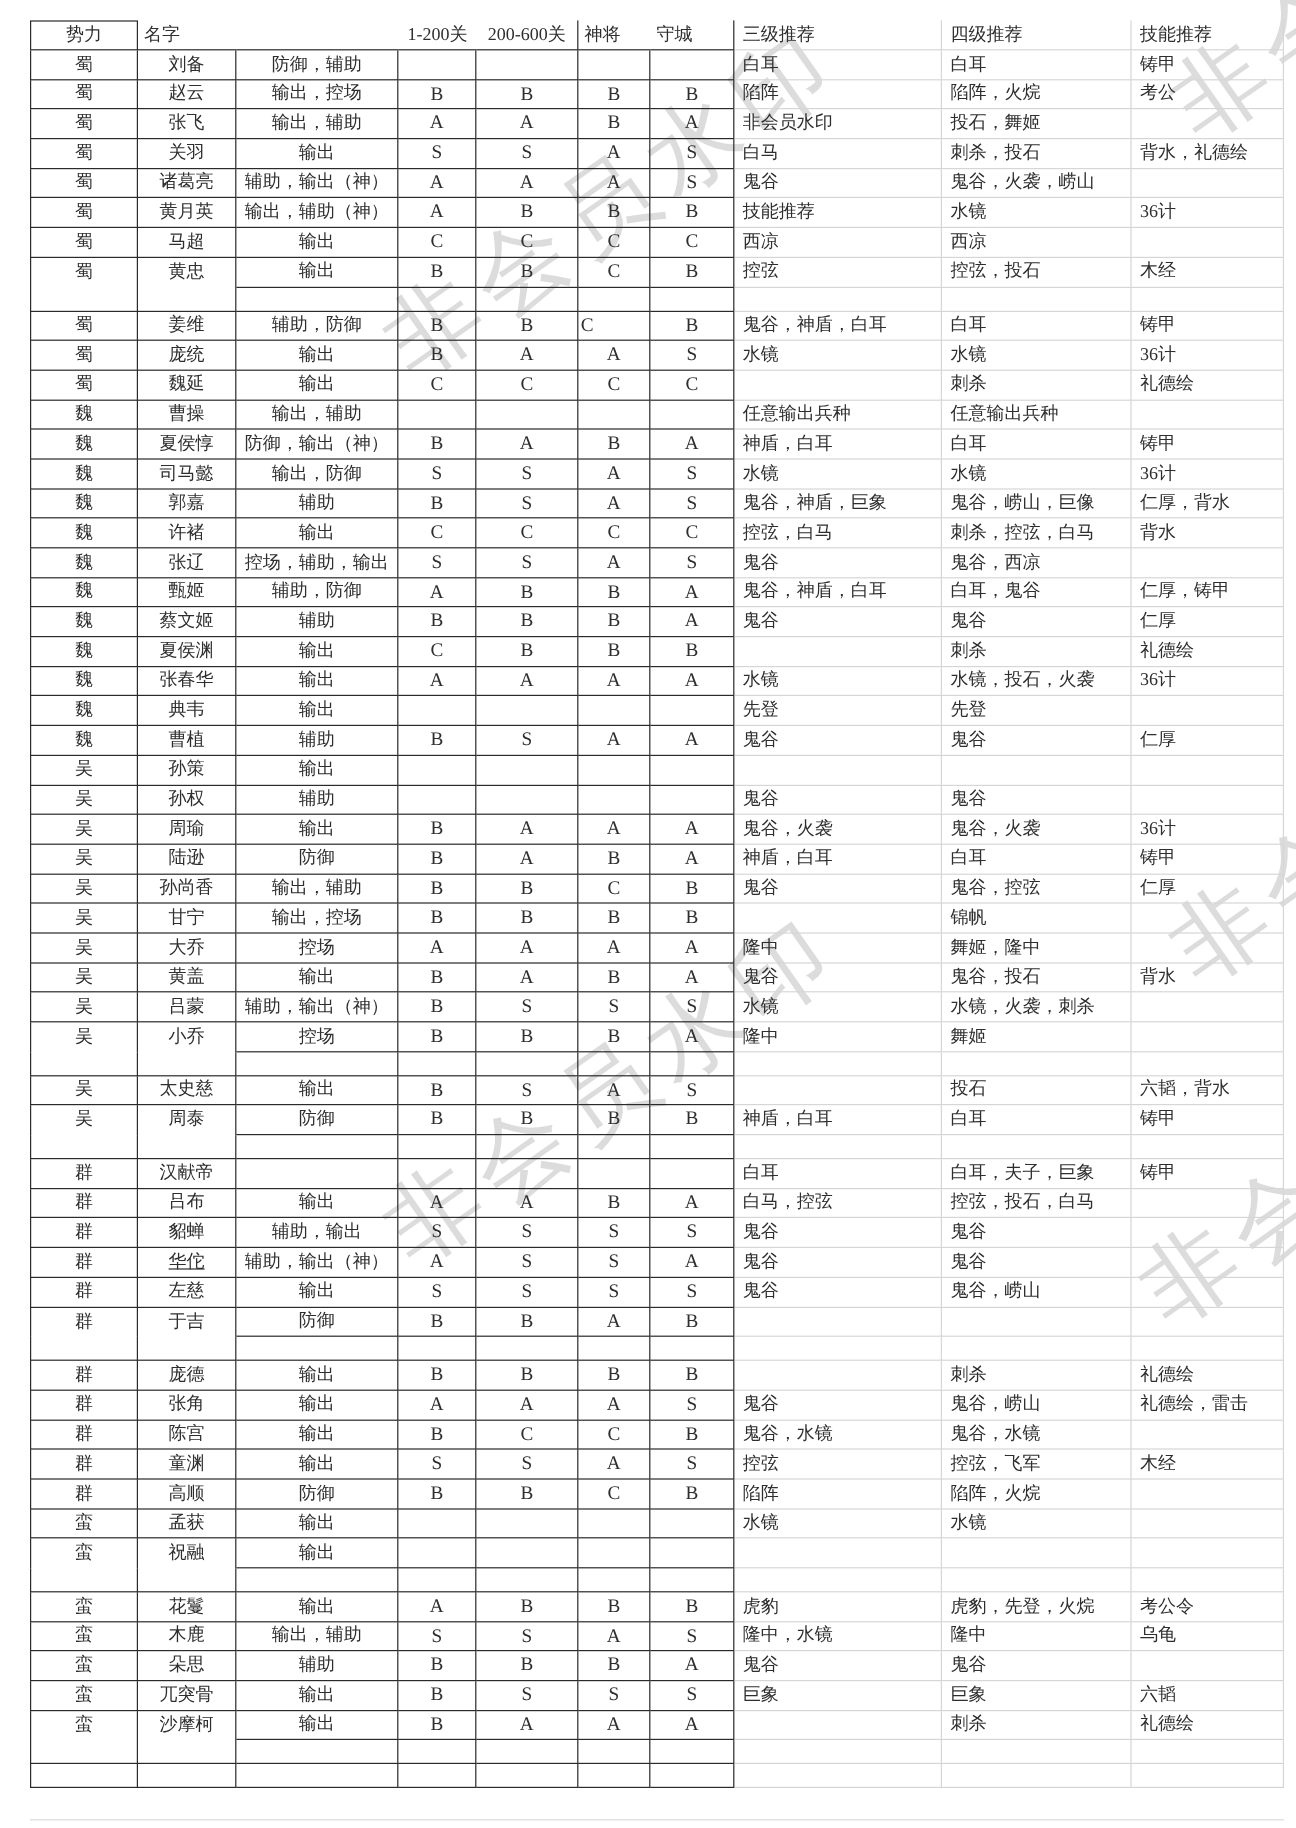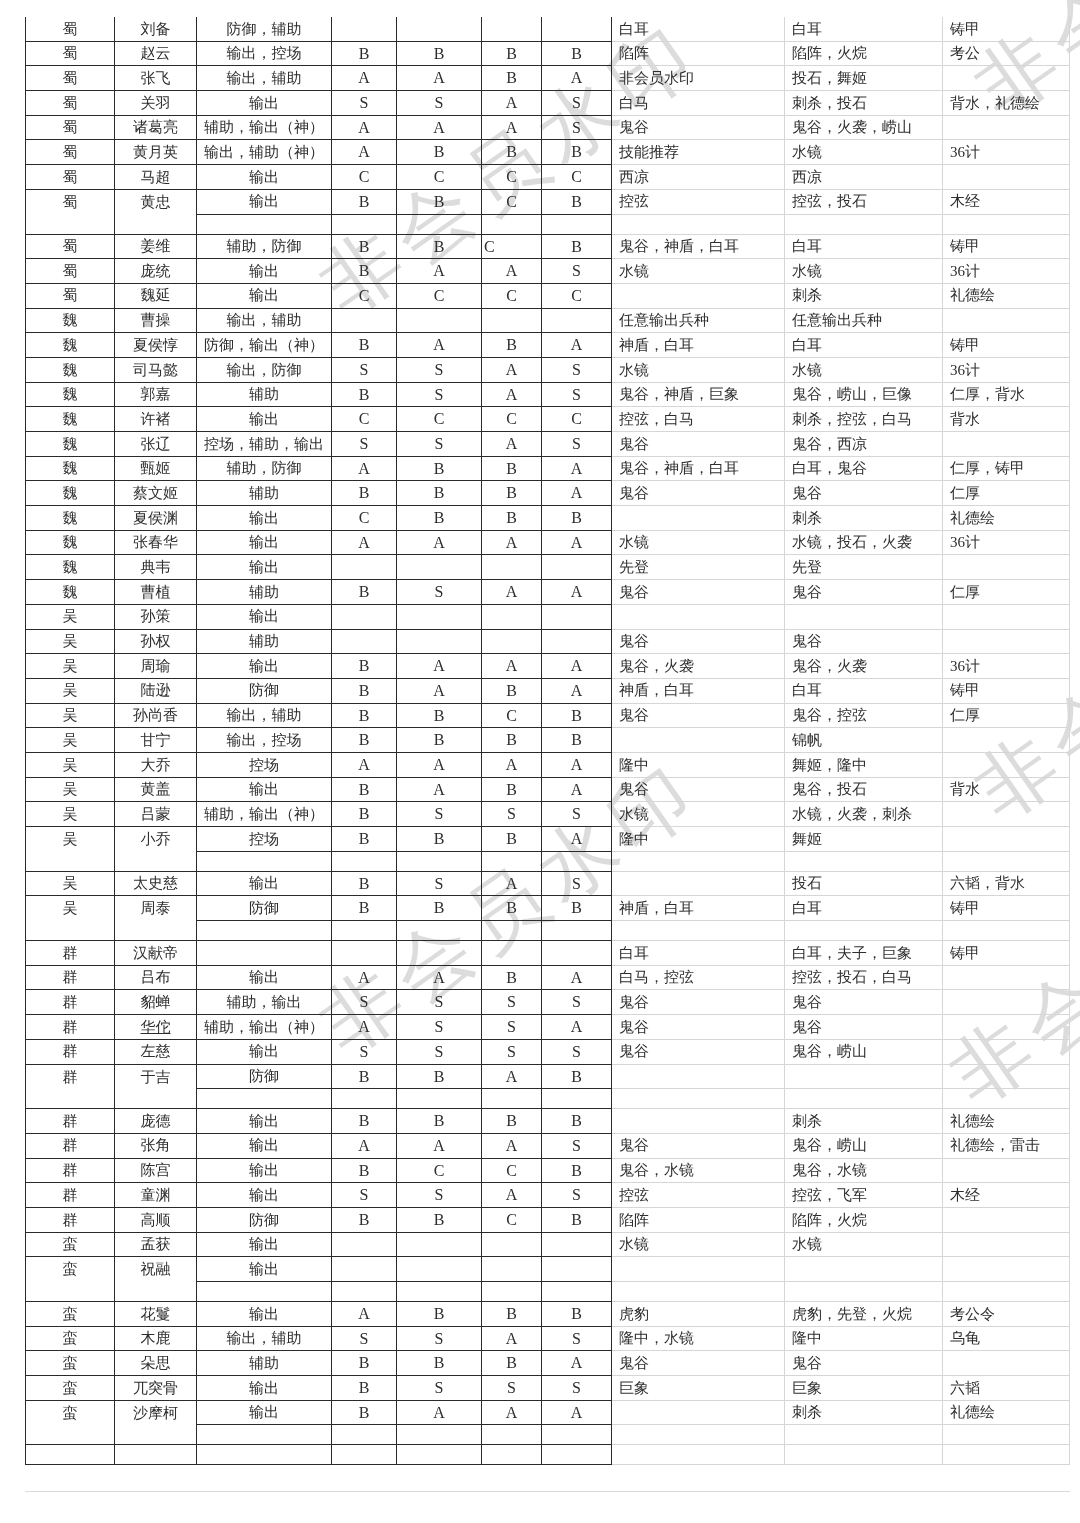--- a/index.html
+++ b/index.html
@@ -44,20 +44,32 @@
 
 <div class="page">
 
   <div class="wm" style="left:330px;top:243px;">非会员水印</div>
   <div class="wm" style="left:985px;top:45px;">非会员水印</div>
   <div class="wm" style="left:330px;top:982px;">非会员水印</div>
   <div class="wm" style="left:985px;top:748px;">非会员水印</div>
   <div class="wm" style="left:960px;top:1033px;">非会员水印</div>
 
   <div class="tbl">
+    <div class="row" id="header-row" style="height: 25px;">
+        <div class="cell h-box" style="width: 90px;">势力</div>
+        <div class="cell h-b h-left" style="width: 82px;">名字</div>
+        <div class="cell h-b" style="width: 135px;"></div>
+        <div class="cell h-b" style="width: 65px;">1-200关</div>
+        <div class="cell h-br" style="width: 85px;">200-600关</div>
+        <div class="cell h-b h-left" style="width: 60px;">神将</div>
+        <div class="cell h-br h-left" style="width: 70px;">守城</div>
+        <div class="cell h-gray" style="width: 173px;">三级推荐</div>
+        <div class="cell h-gray" style="width: 158px;">四级推荐</div>
+        <div class="cell h-gray" style="width: 127px;">技能推荐</div>
+      </div>
     <div id="rows">
         <div class="row" style="height: 24.7px;">
           <div class="cell lc first" style="width: 90px;">蜀</div>
           <div class="cell lc" style="width: 82px;">刘备</div>
           <div class="cell lc" style="width: 135px;">防御，辅助</div>
           <div class="cell lc grade" style="width: 65px;"></div>
           <div class="cell lc grade" style="width: 85px;"></div>
           <div class="cell lc grade" style="width: 60px;"></div>
           <div class="cell lc grade" style="width: 70px;"></div>
           <div class="cell rc" style="width: 173px;">白耳</div>

